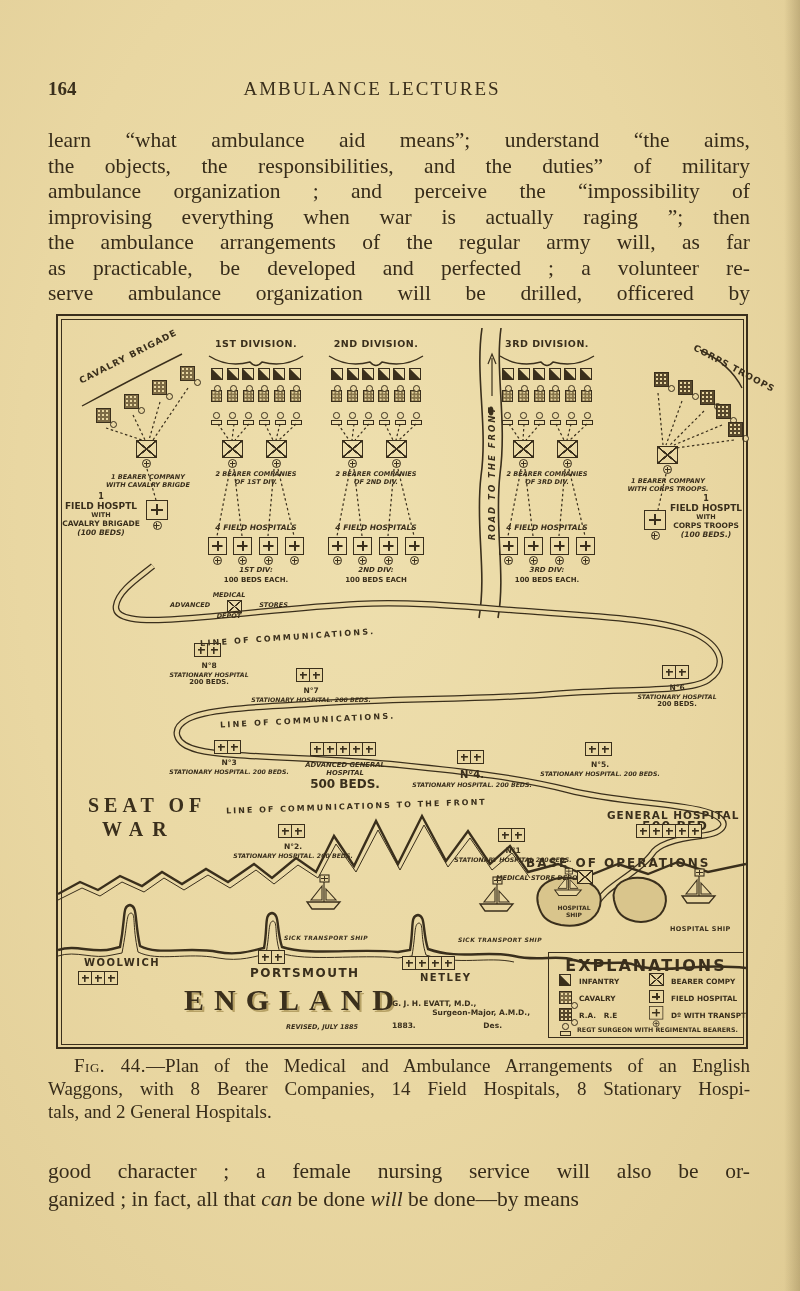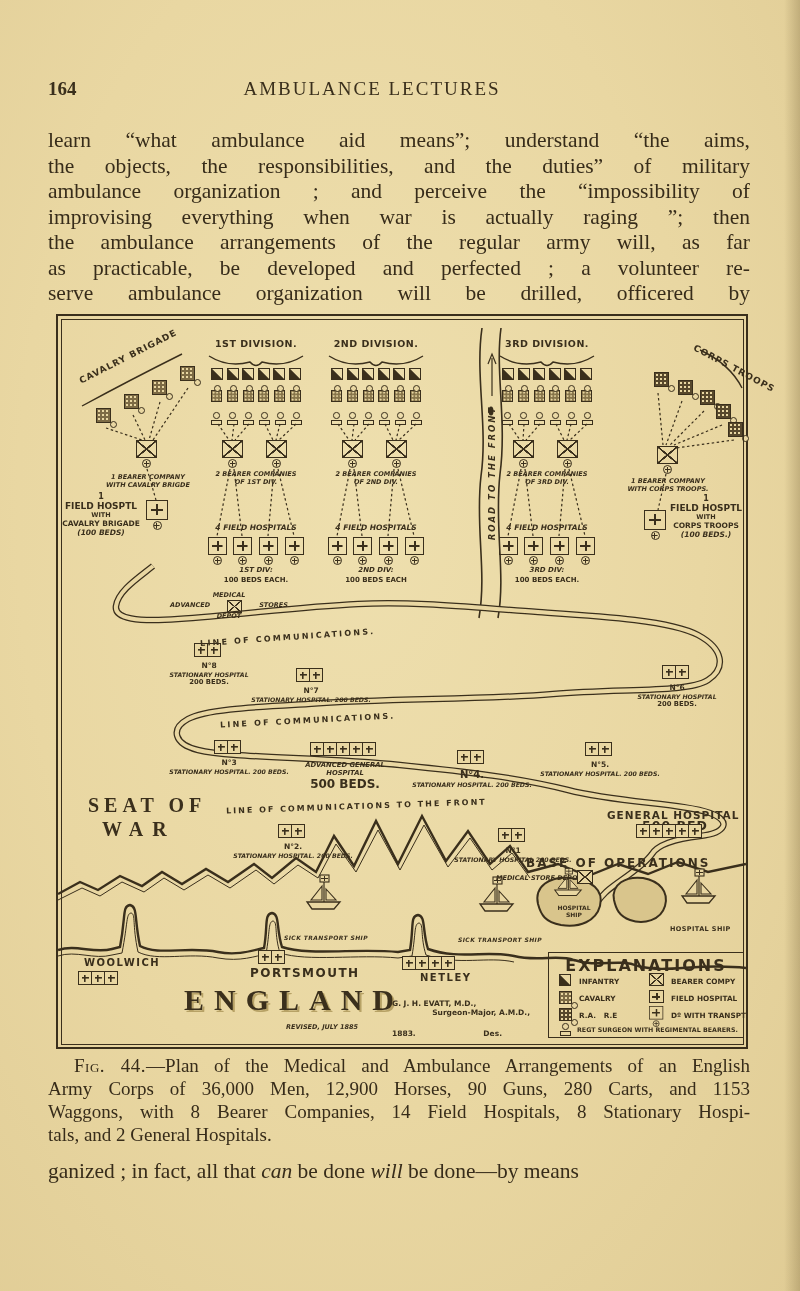--- a/index.html
+++ b/index.html
@@ -601,21 +601,21 @@
         <span class="cell"></span>
       </span>
     <div class="lbl" style="left:362px;top:656px;font-size:10px;letter-spacing:1.5px;">NETLEY</div>
 
     <div class="lbl serif-big" style="left:126px;top:666px;font-size:30px;letter-spacing:10px;font-weight:bold;text-shadow:2px 2px 0 #b7a266;">ENGLAND</div>
     <div class="lbl it" style="left:228px;top:708px;font-size:6.5px;">REVISED, JULY 1885</div>
 
     <div class="lbl" style="left:334px;top:684px;width:138px;white-space:normal;">
       <div style="font-size:7.5px">G. J. H. EVATT, M.D.,</div>
       <div style="font-size:7.5px;text-align:right">Surgeon-Major, A.M.D.,</div>
-      <div style="display:flex;justify-content:space-between;width:110px;margin-top:12px;">
+      <div style="display:flex;justify-content:space-between;width:110px;margin-top:4px;">
         <span style="font-size:7.5px">1883.</span>
         <span style="font-size:7.5px">Des.</span>
       </div>
     </div>
 
     <div class="legend">
       <div class="leg-title">EXPLANATIONS</div>
       <span class="inf" style="position:absolute;left:10px;top:21px"></span>
       <div class="leg-item" style="left:30px;top:24px">INFANTRY</div>
       <span class="xbox" style="position:absolute;left:100px;top:20px;width:15px;height:13px"></span>
@@ -631,22 +631,22 @@
           <span class="wheel"></span>
         </span>
       <div class="leg-item" style="left:122px;top:58px">Dº WITH TRANSPT</div>
       <span class="surg" style="position:absolute;left:11px;top:70px"></span>
       <div class="leg-item" style="left:28px;top:73px;font-size:6.3px">REGT SURGEON WITH REGIMENTAL BEARERS.</div>
     </div>
   </div>
 
   <div class="capblock" style="top:1054px">
     <div class="ln first"><span class="smallcaps">Fig. 44.</span><span>—Plan of the Medical and Ambulance Arrangements of an English</span></div>
-    <div class="ln">Army Corps of 36,000 Men, 12,900 Horses, 90 Guns, 280 Carts, and 1153</div>
     <div class="ln">Waggons, with 8 Bearer Companies, 14 Field Hospitals, 8 Stationary Hospi-</div>
     <div class="ln last">tals, and 2 General Hospitals.</div>
   </div>
 
   <div class="bodyblock btm" style="top:1158px">
+    <div class="ln">good character ;  a female nursing service will also be or-</div>
     <div class="ln last"><span>ganized ;  in fact, all that </span><span class="it">can</span><span> be done </span><span class="it">will</span><span> be done—by means</span></div>
   </div>
 
 </div>
 
 </body></html>

